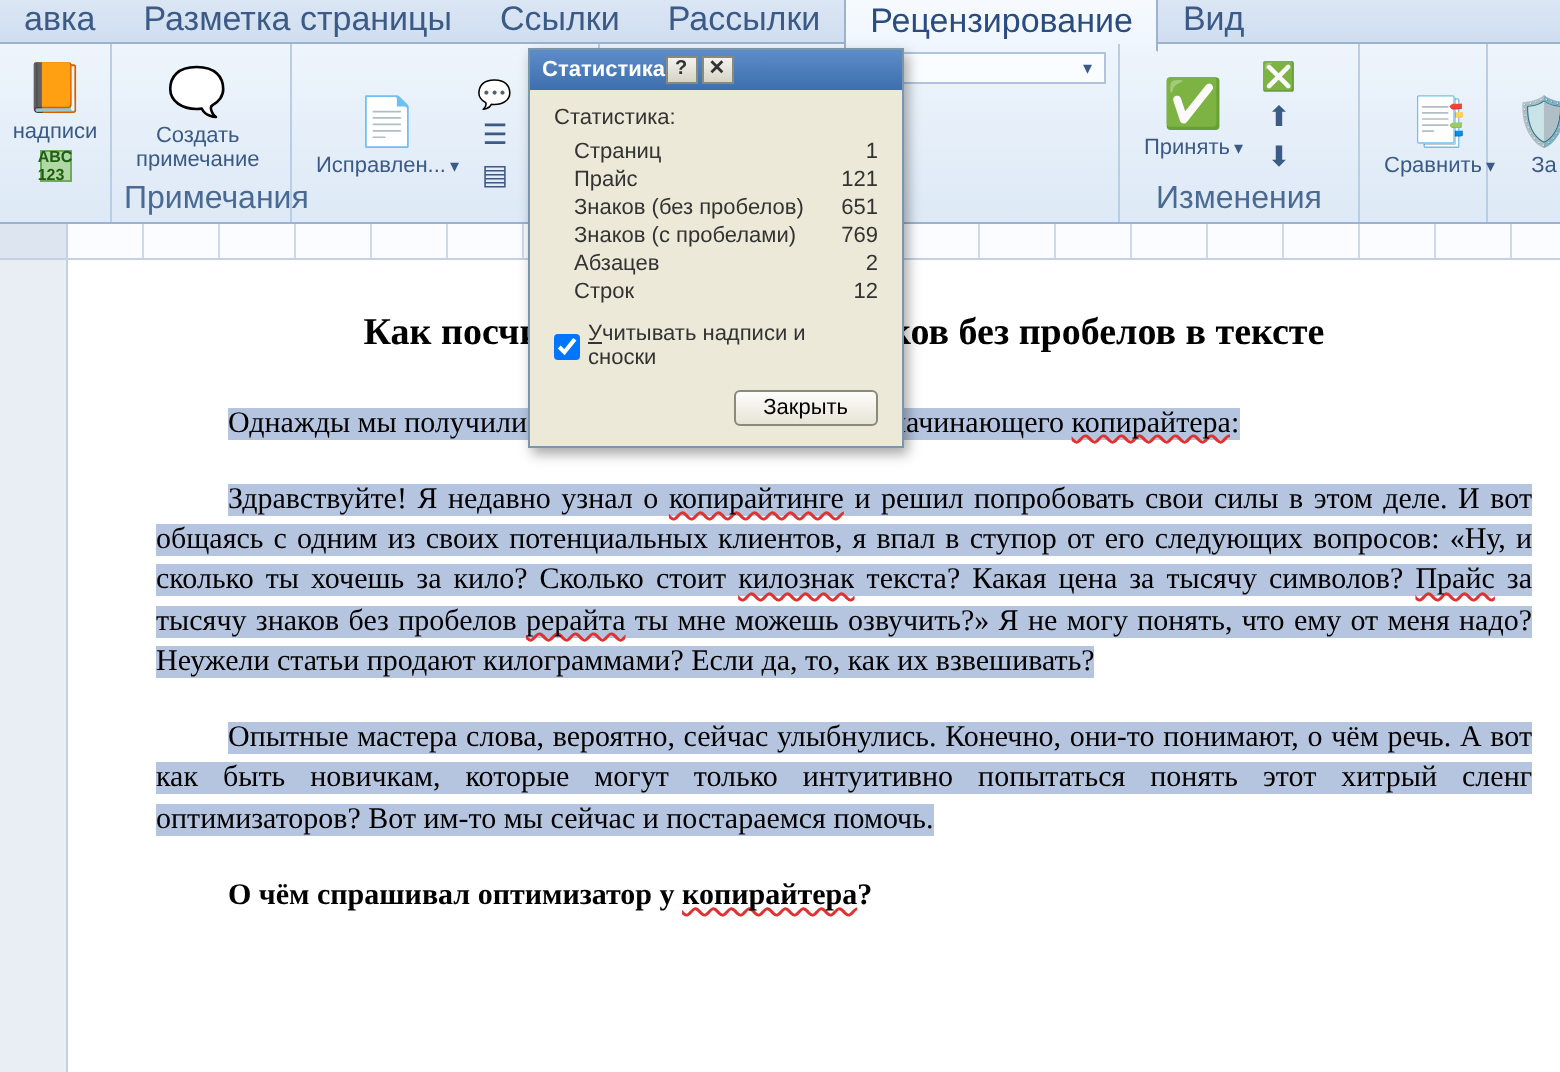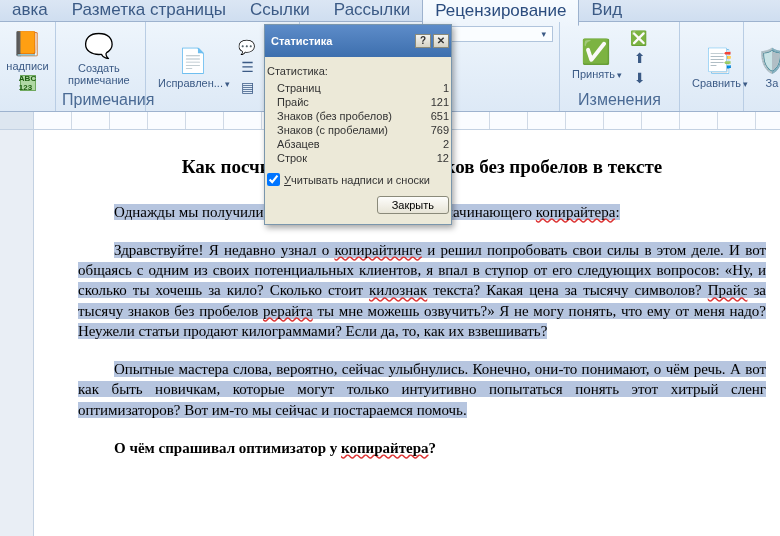--- a/index.html
+++ b/index.html
@@ -117,34 +117,34 @@
     left:264px; top:24px;
     width:188px;
     background:#ece9d8;
     border:1px solid #7a96ac;
     box-shadow: 2px 3px 6px rgba(0,0,0,.35);
     font-family: Tahoma, sans-serif;
     font-size:11px; color:#333;
     z-index:100;
   }
   .dlg-titlebar{
-    display:flex; align-items:center; justify-content:space-between;
-    height:32px; padding:0 2px 0 6px;
+    display:flex; align-items:center; justify-content:flex-start;
+    height:20px; padding:0 2px 0 6px;
     background:linear-gradient(#5d8cc9,#3d6fae);
     color:#fff; font-weight:bold; font-size:11px;
   }
   .dlg-titlebar-btns{display:flex; gap:2px;}
   .dlg-titlebar-btn{
     width:16px;height:14px;
     background:linear-gradient(#f3f3f0,#d6d3c5);
     border:1px solid #8a8a7a;
     font-size:10px;line-height:11px;text-align:center;
     color:#333;cursor:default;
   }
-  .dlg-body{padding:8px 2px 10px;}
+  .dlg-body{padding:8px 12px 10px;}
   .dlg-heading{margin-bottom:4px;}
   .stat-row{display:flex;justify-content:space-between;padding:1px 0 1px 10px;}
   .dlg-check{display:flex;align-items:center;gap:4px;margin-top:8px;}
   .dlg-check input{margin:0;}
   .dlg-btnrow{display:flex;justify-content:flex-end;margin-top:10px;}
   .dlg-button{
     padding:2px 14px;
     background:linear-gradient(#fdfdfb,#e7e4d6);
     border:1px solid #8a8a7a; border-radius:3px;
     font-size:11px; cursor:default;

